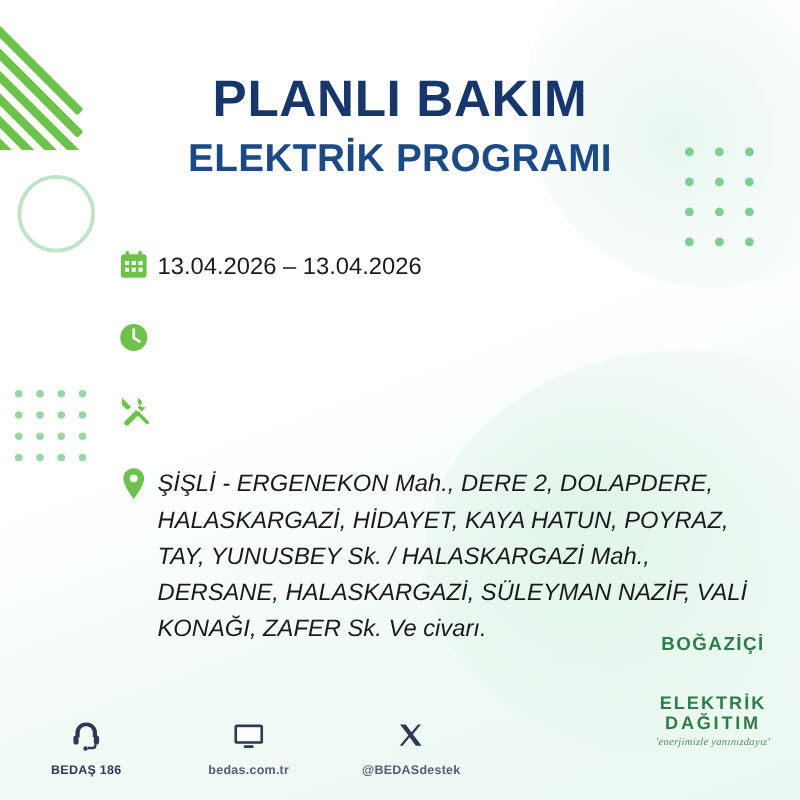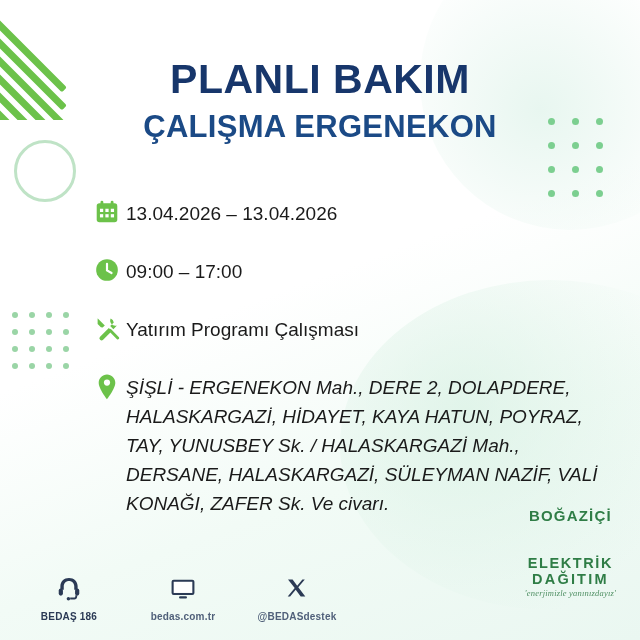--- a/index.html
+++ b/index.html
@@ -165,21 +165,21 @@
     right: 0;
     bottom: 14px;
     height: 76px;
   }
   .footer-items {
     position: absolute;
     left: 26px;
     bottom: 4px;
     display: flex;
     align-items: flex-end;
-    gap: 28px;
+    gap: 44px;
   }
   .f-item {
     width: 86px;
     text-align: center;
   }
   .f-ico {
     height: 34px;
     display: flex;
     align-items: center;
     justify-content: center;
@@ -274,21 +274,21 @@
     <span></span>
       <span></span>
       <span></span>
     <span></span>
       <span></span>
       <span></span>
   </div>
 
   <div class="header">
     <div class="title-main">PLANLI BAKIM</div>
-    <div class="title-sub">ÇALIŞMA ERGENEKON</div>
+    <div class="title-sub">ELEKTRİK PROGRAMI</div>
   </div>
 
   <div class="info">
 
     <div class="row">
       <div class="ico">
         <svg width="26" height="26" viewBox="0 0 24 24" fill="none">
           <rect x="2.5" y="4" width="19" height="17.5" rx="2.5" fill="#6cc24a"></rect>
           <rect x="5.5" y="9" width="3" height="3" fill="#ffffff"></rect>
           <rect x="10.5" y="9" width="3" height="3" fill="#ffffff"></rect>
@@ -303,33 +303,31 @@
       <div class="row-text">13.04.2026 – 13.04.2026</div>
     </div>
 
     <div class="row">
       <div class="ico">
         <svg width="26" height="26" viewBox="0 0 24 24">
           <circle cx="12" cy="12" r="10" fill="#6cc24a"></circle>
           <path d="M12 6.2v6.1l4.2 2.5" stroke="#ffffff" stroke-width="2" stroke-linecap="round" fill="none"></path>
         </svg>
       </div>
-      <div class="row-text">09:00 – 17:00</div>
     </div>
 
     <div class="row">
       <div class="ico">
         <svg width="27" height="27" viewBox="0 0 24 24">
           <path d="M14.8 3.2a4.6 4.6 0 0 0 5.6 6.2l-3.2 3.2-2.8-2.8 3.2-3.2a4.6 4.6 0 0 0-2.8-3.4z" fill="#6cc24a"></path>
           <path d="M13.2 11.6 5.4 19.4a1.9 1.9 0 1 0 2.7 2.7l7.8-7.8z" fill="#6cc24a"></path>
           <path d="M3.4 3.1 9.6 9.3l-1.9 1.9-1.6-.3-2.9-2.9V3.1z" fill="#6cc24a"></path>
           <path d="M20.4 21.5 13 14.1l1.8-1.8 7.4 7.4a1.3 1.3 0 0 1-1.8 1.8z" fill="#6cc24a"></path>
         </svg>
       </div>
-      <div class="row-text">Yatırım Programı Çalışması</div>
     </div>
 
     <div class="row row-address">
       <div class="ico">
         <svg width="24" height="28" viewBox="0 0 24 28">
           <path d="M12 1.5c-4.6 0-8.3 3.7-8.3 8.3 0 6 8.3 16.4 8.3 16.4s8.3-10.4 8.3-16.4c0-4.6-3.7-8.3-8.3-8.3z" fill="#6cc24a"></path>
           <circle cx="12" cy="9.6" r="3.1" fill="#ffffff"></circle>
         </svg>
       </div>
       <div class="row-text">ŞİŞLİ - ERGENEKON Mah., DERE 2, DOLAPDERE, HALASKARGAZİ, HİDAYET, KAYA HATUN, POYRAZ, TAY, YUNUSBEY Sk. / HALASKARGAZİ Mah., DERSANE, HALASKARGAZİ, SÜLEYMAN NAZİF, VALİ KONAĞI, ZAFER Sk. Ve civarı.</div>

